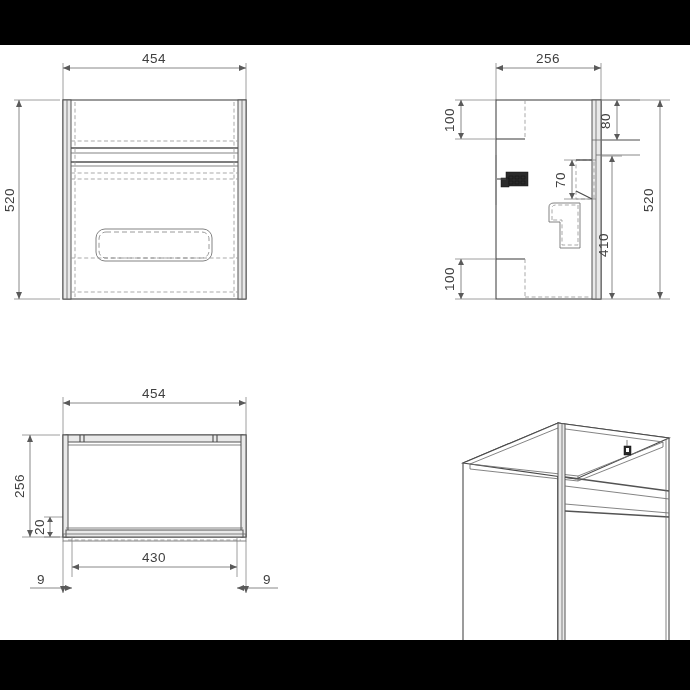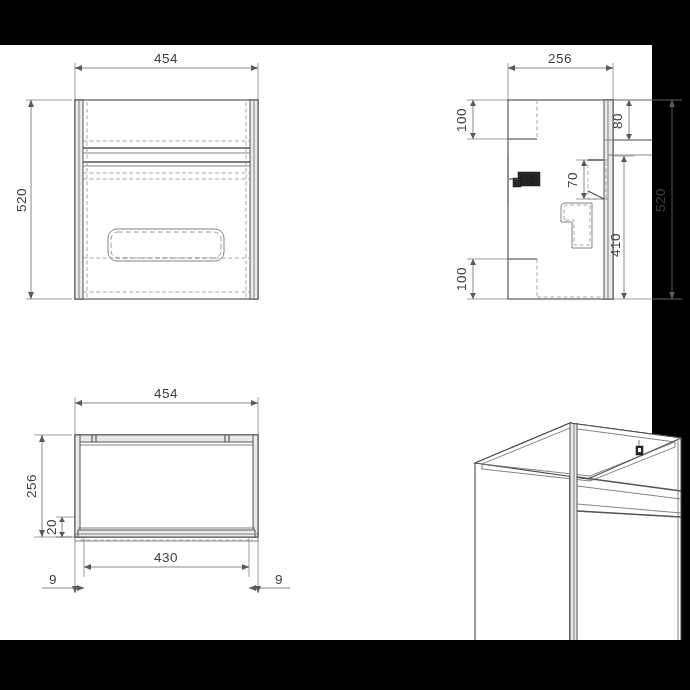--- a/index.html
+++ b/index.html
@@ -1,18 +1,18 @@
 <!DOCTYPE html>
 <html><head>
 <meta charset="utf-8">
 <style>
   html,body{margin:0;padding:0;background:#000;}
   body{width:690px;height:690px;overflow:hidden;font-family:"Liberation Sans",sans-serif;}
   #sheet{position:relative;width:690px;height:690px;background:#000;}
-  #paper{position:absolute;left:0;top:45px;width:640px;height:595px;background:#ffffff;padding-left:12px;}
+  #paper{position:absolute;left:0;top:45px;width:690px;height:595px;background:#ffffff;}
   .bar{position:absolute;left:0;width:690px;background:#000;}
   #bar-top{top:0;height:45px;}
   #bar-bottom{top:640px;height:50px;}
   svg{display:block;}
   text{font-family:"Liberation Sans",sans-serif;fill:#3a3a3a;font-size:13px;letter-spacing:0.5px;}
   .dimtxt{font-size:13.5px;fill:#3f3f3f;}
   .solid{stroke:#4a4a4a;stroke-width:1.1;fill:none;}
   .solid2{stroke:#535353;stroke-width:1.5;fill:none;}
   .thin{stroke:#6e6e6e;stroke-width:0.85;fill:none;}
   .dim{stroke:#6a6a6a;stroke-width:0.8;fill:none;}

